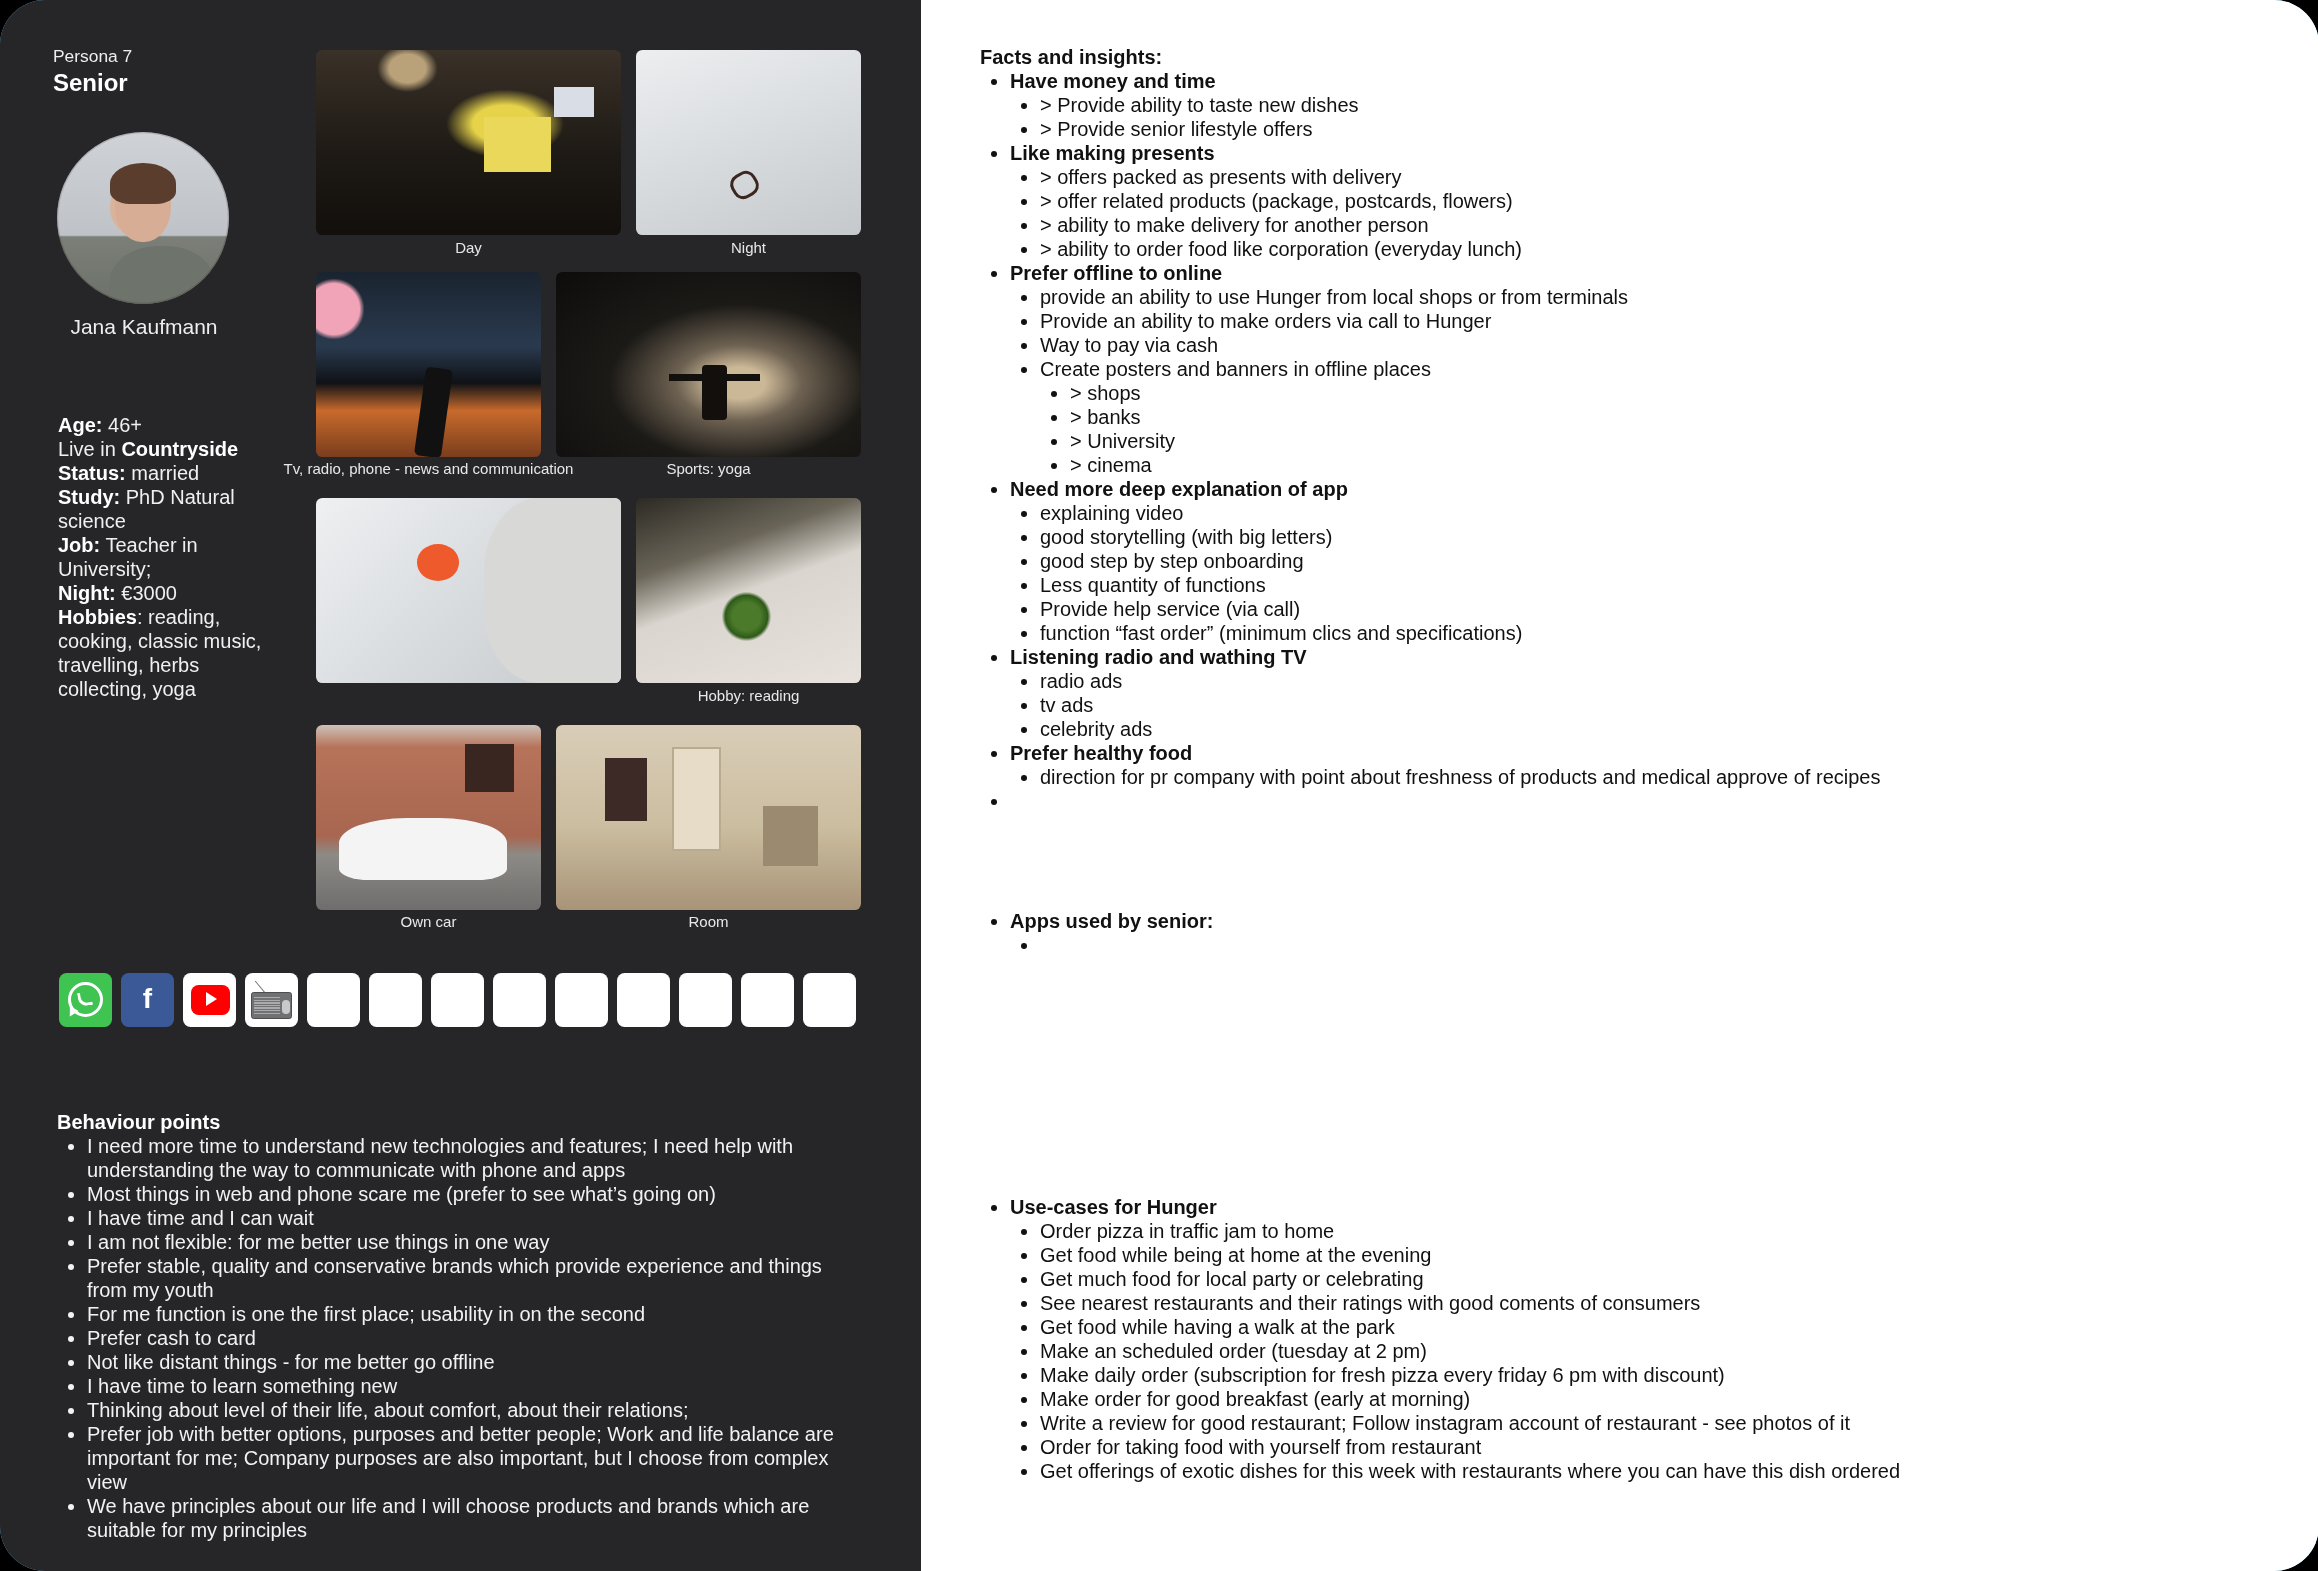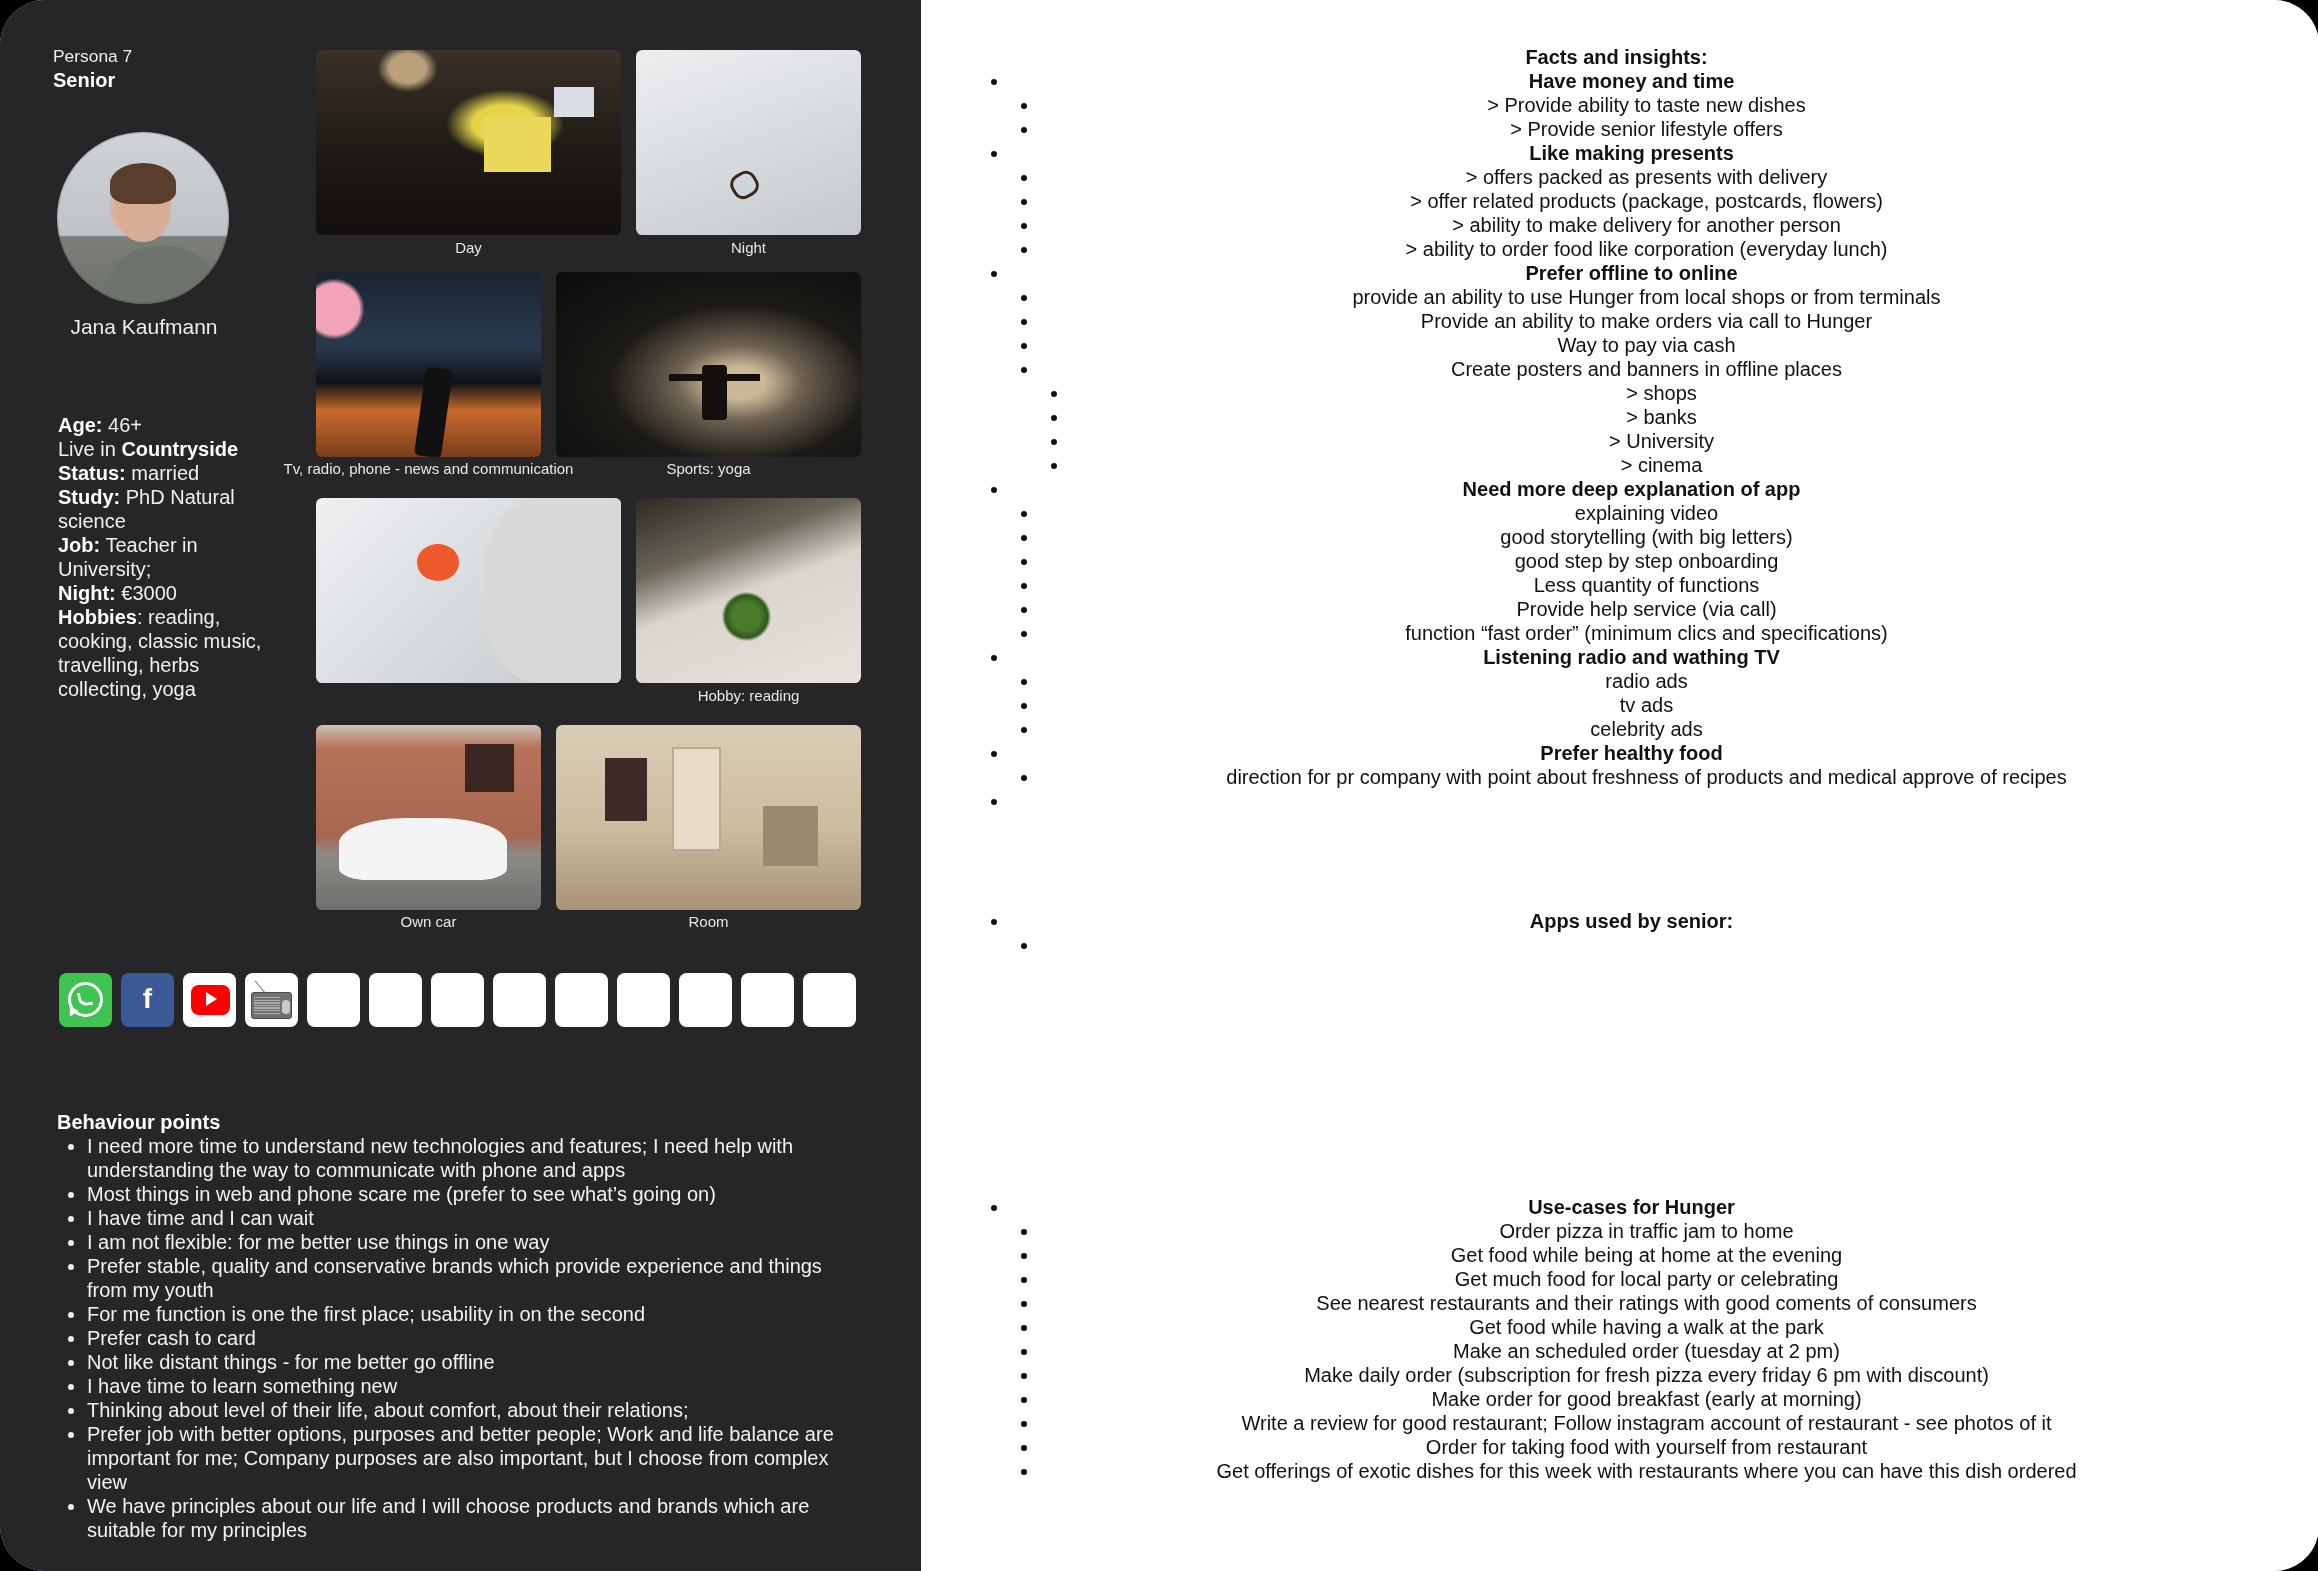--- a/index.html
+++ b/index.html
@@ -11,21 +11,21 @@
     }
     .dark {
       position: absolute; left: 0; top: 0; width: 921px; height: 1571px;
       background: #262527; color: #f4f4f4;
     }
     .light {
       position: absolute; left: 921px; top: 0; width: 1398px; height: 1571px;
       background: #ffffff; color: #111;
     }
     .persona-num { position: absolute; left: 53px; top: 46px; font-size: 17.4px; color: #eee; }
-    .persona-title { position: absolute; left: 53px; top: 69px; font-size: 20px; font-weight: bold; color: #fff; }
+    .persona-title { position: absolute; left: 53px; top: 69px; font-size: 24px; font-weight: bold; color: #fff; }
     .avatar {
       position: absolute; left: 57px; top: 132px; width: 172px; height: 172px; border-radius: 50%;
       overflow: hidden;
       background: radial-gradient(circle at 50% 38%, #7a5a48 0 18%, transparent 19%),
                   radial-gradient(circle at 48% 44%, #d9b39b 0 22%, transparent 23%),
                   linear-gradient(180deg, #cfd2d6 0%, #bfc3c7 60%, #7b7f78 61%, #6c716a 100%);
     }
     .avatar-shadow { position:absolute; left: 0; top: 0; width: 100%; height: 100%; border-radius: 50%; box-shadow: inset 0 0 0 1.3px rgba(0,0,0,.15); }
     .avatar-body { position:absolute; left: 30%; top: 66%; width: 62%; height: 50%; border-radius: 45% 45% 0 0; background: #6e746b; }
     .avatar-head { position:absolute; left: 34%; top: 22%; width: 32%; height: 42%; border-radius: 48%; background: #d7ae95; }
@@ -81,21 +81,21 @@
     .radio-body { position:absolute; left: 6.4px; top: 19.3px; width: 41px; height: 27px; background:#6f7173; border-radius: 2.6px; border: 1.3px solid #4b4d4f; }
     .radio-grill { position:absolute; left: 9px; top: 23px; width: 26px; height: 18px; background: repeating-linear-gradient(0deg, #a9abad 0 1.3px, #707274 1.3px 2.6px); }
     .radio-knob { position:absolute; left: 37px; top: 27px; width: 7.7px; height: 14px; border-radius: 3.9px; background:#c8c9ca; }
     .radio-ant { position:absolute; left: 15.4px; top: 6.4px; width: 1.3px; height: 16.7px; background:#777; transform: rotate(-40deg); }
 
     .behaviour { position: absolute; left: 57px; top: 1110px; width: 810px; font-size: 20px; line-height: 24px; color: #f2f2f2; }
     .behaviour h3 { font-size: 20px; font-weight: bold; color: #fff; }
     .behaviour ul { padding-left: 30px; }
     .behaviour li { list-style: disc; }
 
-    .facts { position: absolute; left: 59px; top: 45px; width: 1273px; font-size: 20px; line-height: 24px; color: #111; text-align: center; }
+    .facts { position: absolute; left: 59px; top: 45px; width: 1273px; font-size: 20px; line-height: 24px; color: #111; }
     .facts h2 { font-size: 20px; font-weight: bold; }
     .facts ul { padding-left: 30px; }
     .facts ul ul { padding-left: 30px; }
     .facts li { list-style: disc; }
     .facts li.group > .gtitle { font-weight: bold; }
     .facts li.empty { height: 24px; }
     .gap-1 { margin-top: 96px; }
     .gap-2 { margin-top: 238px; }
   </style>
 </head>

